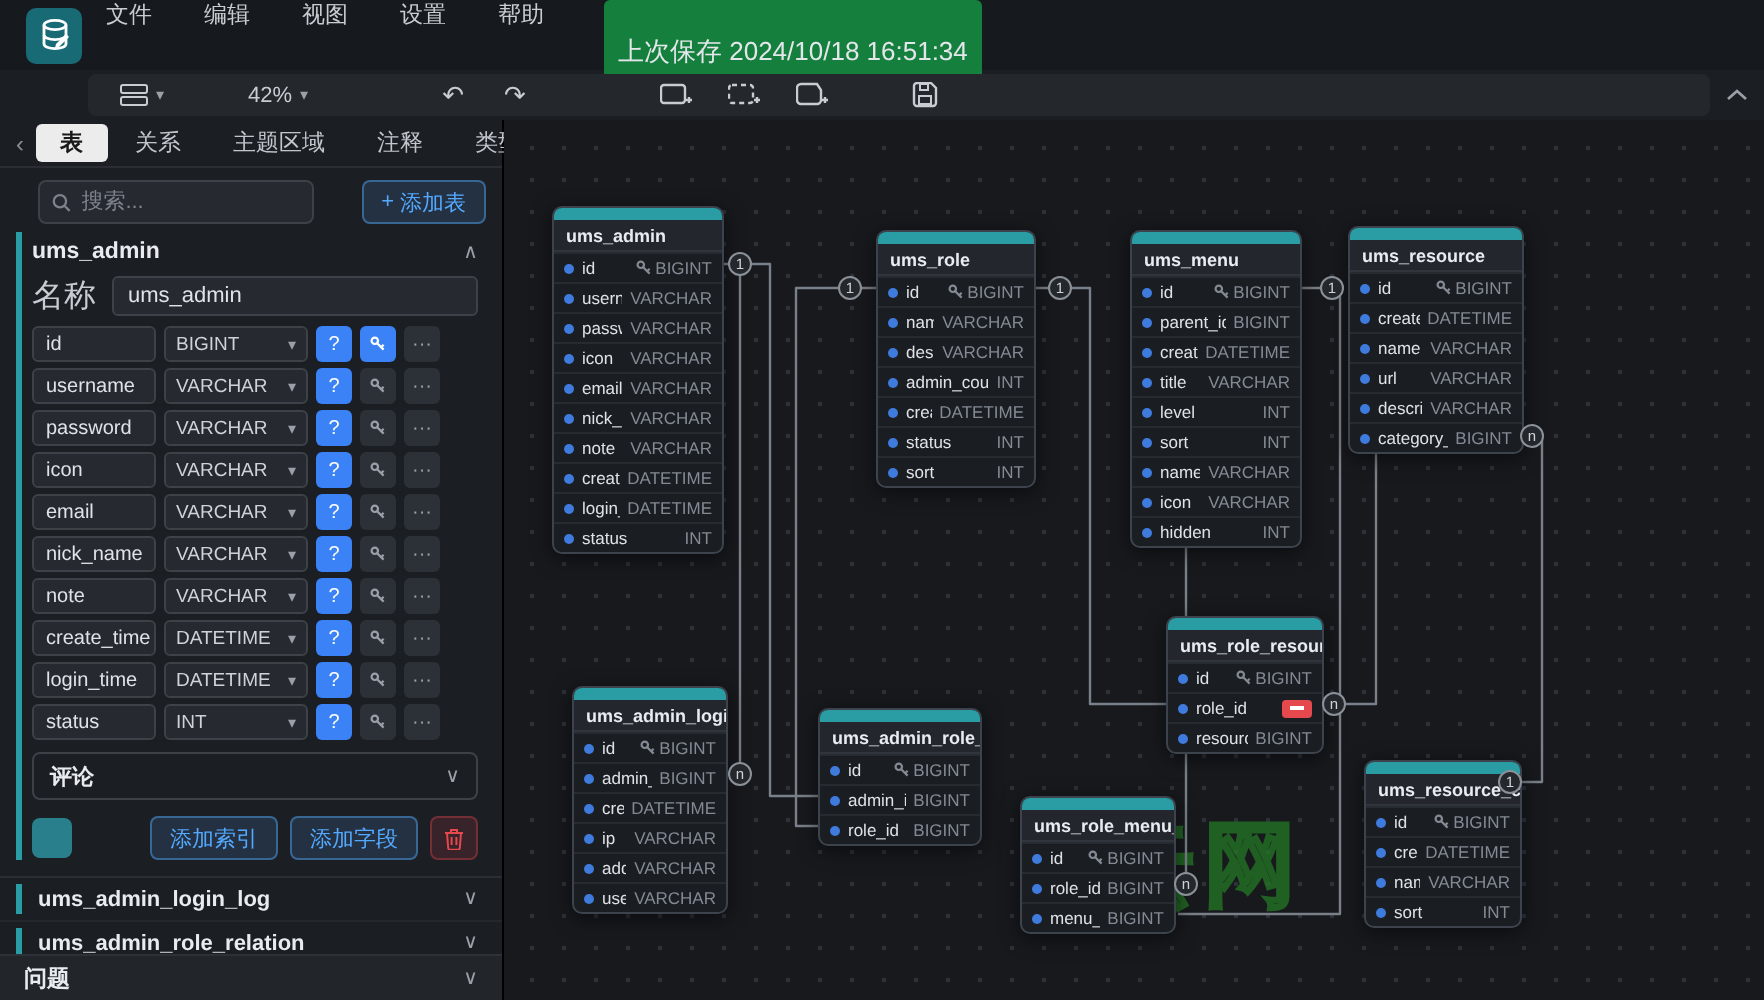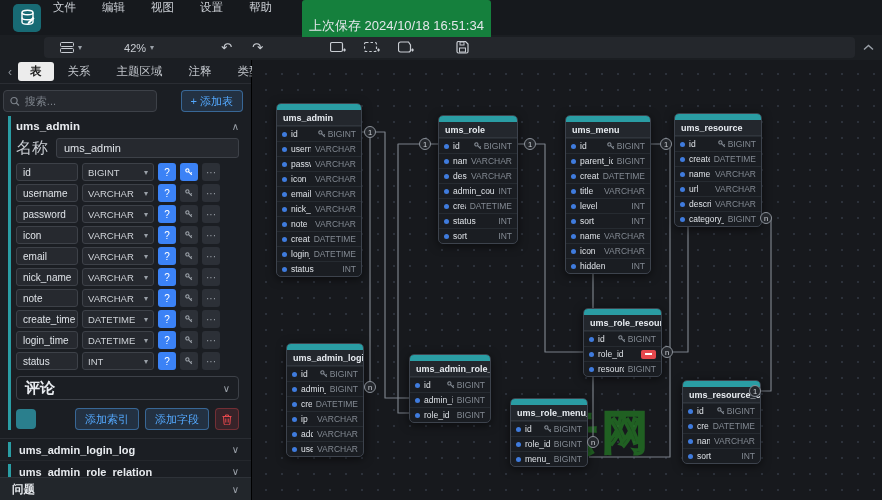--- a/index.html
+++ b/index.html
@@ -28,21 +28,21 @@
   
   .main { display:flex; height:440px; }
 
   
   .sidebar { position:relative; width:252px; background:#1b1e23; border-right:1px solid #000; flex:0 0 auto; }
   .tabs { height:24px; display:flex; align-items:center; border-bottom:1px solid #2a2d33; padding:0 4px; gap:2px; }
   .tab-chev { color:#8b9199; font-size:12px; padding:0 4px; }
   .tab { font-size:11.5px; color:#c2c6cc; padding:2px 12px; border-radius:3px; white-space:nowrap; }
   .tab.active { background:#ececec; color:#1a1a1a; font-weight:bold; }
 
-  .search-row { display:flex; gap:24px; padding:6px 8px 4px 3px; align-items:center; }
+  .search-row { display:flex; gap:24px; padding:6px 8px 4px 19px; align-items:center; }
   .search-box { flex:1; height:22px; background:#26292f; border:1px solid #3d4148; border-radius:4px; display:flex; align-items:center; padding:0 6px; gap:5px; }
   .search-box input { background:transparent; border:none; outline:none; color:#cfd3d8; font-size:11px; width:100%; font-family:inherit; }
   .search-box input::placeholder { color:#7d838b; }
   .btn-blue { height:22px; background:rgba(84,169,255,.14); border:1px solid rgba(84,169,255,.45); color:#54a9ff; border-radius:4px; font-size:11px; padding:0 9px; display:flex; align-items:center; gap:3px; white-space:nowrap; }
 
   .table-section { position:relative; padding-left:8px; }
   .accent-bar { position:absolute; left:8px; top:0; bottom:0; width:3px; background:#2a9da4; }
   .sec-inner { padding-left:8px; }
   .acc-header { display:flex; align-items:center; height:20px; padding-right:12px; }
   .acc-title { font-size:11.5px; font-weight:bold; color:#e8ebef; flex:1; }
@@ -53,21 +53,21 @@
   .name-input { flex:1; height:20px; background:#26292f; border:1px solid #3d4148; border-radius:3px; color:#dfe3e8; font-size:11px; padding:0 7px; display:flex; align-items:center; }
 
   .field-row { display:flex; align-items:center; gap:4px; height:18px; margin:0 12px 3px 0; }
   .f-name { width:62px; height:18px; background:#26292f; border:1px solid #3d4148; border-radius:3px; font-size:10px; color:#dfe3e8; display:flex; align-items:center; padding:0 6px; overflow:hidden; white-space:nowrap; }
   .f-type { width:72px; height:18px; background:#26292f; border:1px solid #3d4148; border-radius:3px; font-size:9.5px; color:#cfd3d8; display:flex; align-items:center; justify-content:space-between; padding:0 5px; white-space:nowrap; }
   .f-btn { width:18px; height:18px; border-radius:3px; display:flex; align-items:center; justify-content:center; font-size:10px; flex:0 0 auto; }
   .f-btn.on { background:#3b82f6; color:#fff; }
   .f-btn.off { background:#2c3037; color:#9aa0a8; }
 
   .comment-box { margin:6px 12px 0 0; border:1px solid #3d4148; border-radius:4px; height:24px; display:flex; align-items:center; padding:0 8px; }
-  .comment-box .acc-title { font-weight:bold; font-size:15px; }
+  .comment-box .acc-title { font-weight:bold; font-size:11px; }
 
   .actions-row { display:flex; align-items:center; gap:6px; margin:8px 12px 8px 0; }
   .swatch { width:20px; height:20px; border-radius:4px; background:#2a7f8d; }
   .actions-row .spacer { flex:1; }
   .btn-danger { width:24px; height:22px; background:rgba(229,72,77,.14); border:1px solid rgba(229,72,77,.35); border-radius:4px; display:flex; align-items:center; justify-content:center; }
 
   .acc-list { border-top:1px solid #2a2d33; }
   .acc-item { position:relative; height:22px; display:flex; align-items:center; padding:0 12px 0 19px; border-bottom:1px solid #24272c; }
   .acc-item .bar { position:absolute; left:8px; top:3px; bottom:3px; width:3px; background:#2a9da4; }
   .acc-item .acc-title { font-size:11px; }

